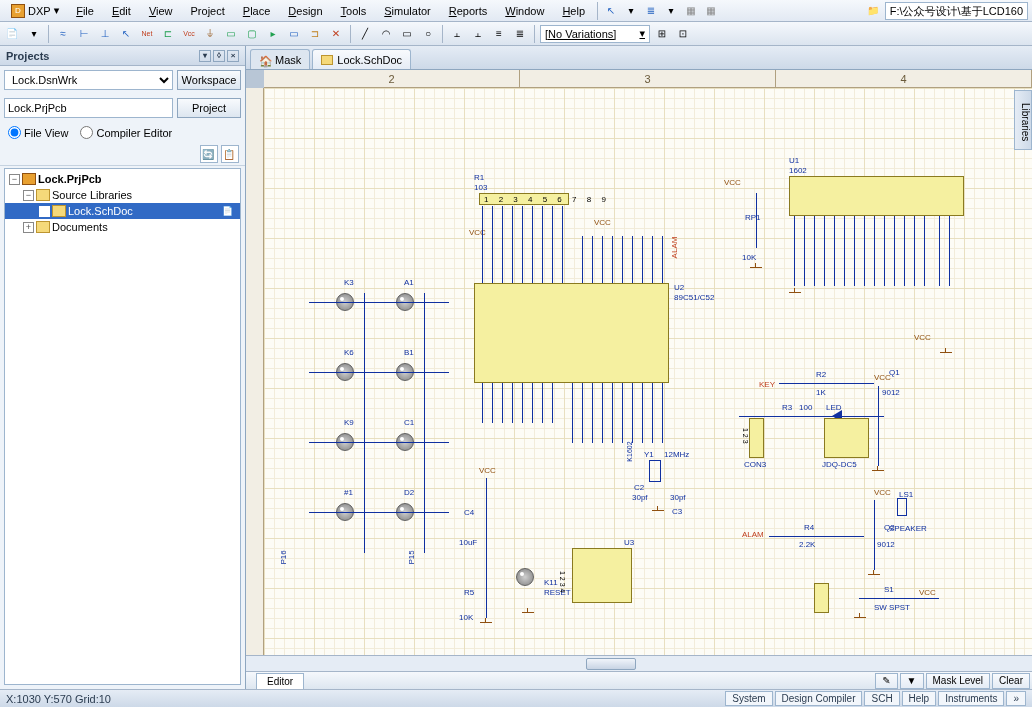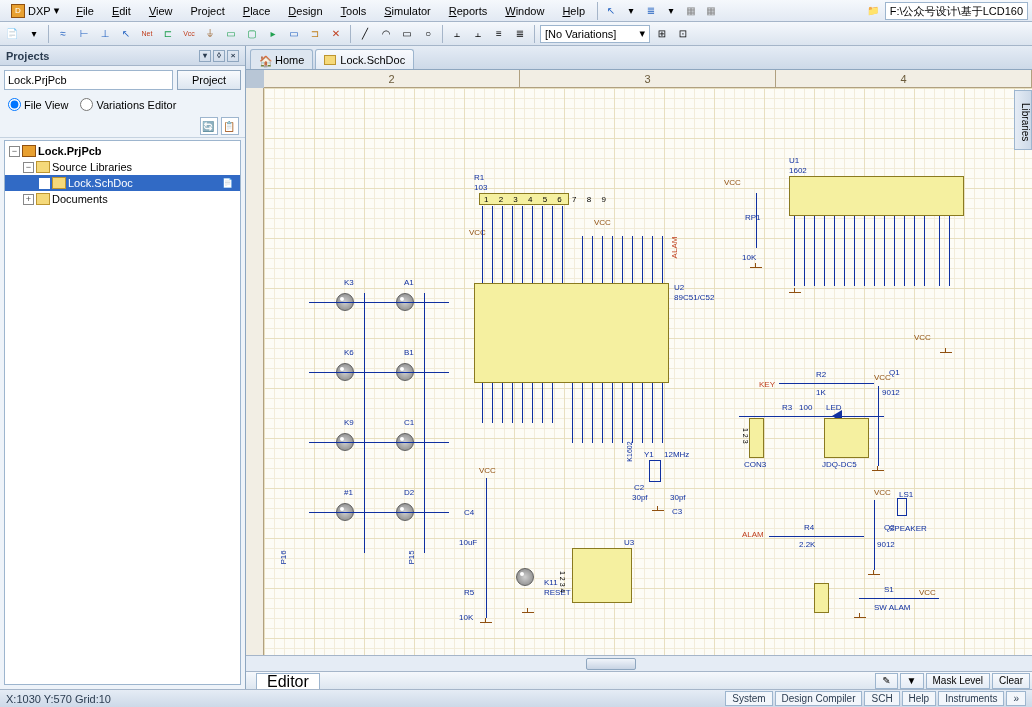--- a/index.html
+++ b/index.html
@@ -11,21 +11,21 @@
 .dxp-icon { width: 14px; height: 14px; background: #e8a030; border: 1px solid #905010; font-size: 8px; display: flex; align-items: center; justify-content: center; color: #fff; }
 .menu-item { padding: 2px 7px; cursor: pointer; border: 1px solid transparent; }
 .menu-item u { text-decoration: underline; }
 .menubar .spacer { flex: 1; }
 .path-box { background: #fff; border: 1px solid #9db5ce; padding: 1px 4px; min-width: 140px; height: 18px; white-space: nowrap; overflow: hidden; }
 
 
 .toolbar2 { height: 24px; background: linear-gradient(#f5f8fc, #dbe4ef); border-bottom: 1px solid #a5b5c9; display: flex; align-items: center; padding: 0 4px; gap: 3px; }
 .tbtn { width: 18px; height: 18px; border: 1px solid transparent; display: flex; align-items: center; justify-content: center; cursor: pointer; font-size: 10px; }
 .tsep { width: 1px; height: 18px; background: #a5b5c9; margin: 0 2px; }
-.variations { background: #fff; border: 1px solid #9db5ce; padding: 1px 4px; min-width: 110px; height: 18px; display: flex; justify-content: space-between; align-items: center; }
+.variations { background: #fff; border: 1px solid #9db5ce; padding: 1px 4px; min-width: 110px; height: 18px; display: flex; justify-content: space-between; align-items: center; text-decoration: underline; }
 
 
 .main { flex: 1; display: flex; overflow: hidden; }
 
 
 .projects { width: 246px; background: #eef3f9; border-right: 1px solid #8ea6bf; display: flex; flex-direction: column; }
 .panel-title { height: 20px; background: linear-gradient(#e5ecf5, #cdd9e8); border-bottom: 1px solid #a5b5c9; display: flex; align-items: center; padding: 0 6px; font-weight: bold; color: #2b3c50; justify-content: space-between; }
 .panel-title .ctrls { display: flex; gap: 2px; }
 .panel-title .ctrls span { width: 12px; height: 12px; border: 1px solid #8ea6bf; font-size: 8px; text-align: center; line-height: 10px; cursor: pointer; }
 .proj-row { display: flex; gap: 4px; padding: 4px; align-items: center; }
@@ -75,21 +75,21 @@
 .gnd { position: absolute; width: 12px; height: 10px; }
 .gnd::before { content:''; position:absolute; top:0; left:5px; width:1px; height:4px; background:#905010; }
 .gnd::after { content:''; position:absolute; top:4px; left:0; width:12px; height:1px; background:#905010; box-shadow: 2px 2px 0 -1px #905010, 4px 4px 0 -2px #905010; }
 .vcc { position: absolute; color:#905010; font-size:8px; }
 
 
 .side-tab { position: absolute; right: 0; top: 44px; width: 18px; height: 60px; background: linear-gradient(90deg,#e5ecf5,#cdd9e8); border: 1px solid #9db5ce; writing-mode: vertical-rl; text-align: center; font-size: 10px; cursor: pointer; padding-top:4px; }
 
 
 .editor-bottom { height: 18px; background: linear-gradient(#f5f8fc,#dde6f0); border-top: 1px solid #a5b5c9; display: flex; align-items: center; }
-.editor-tab { height: 16px; background: #fff; border: 1px solid #9db5ce; border-bottom: none; padding: 0 10px; margin-left: 10px; font-size: 16px; line-height: 15px; }
+.editor-tab { height: 16px; background: #fff; border: 1px solid #9db5ce; border-bottom: none; padding: 0 10px; margin-left: 10px; font-size: 10px; line-height: 15px; }
 .editor-bottom .spacer { flex: 1; }
 .ebtn { height: 16px; border: 1px solid #9db5ce; background: linear-gradient(#f8fafd,#e5ecf5); padding: 0 6px; font-size: 10px; margin-right: 2px; cursor: pointer; line-height:14px; }
 
 .statusbar { height: 18px; background: linear-gradient(#e5ecf5,#cdd9e8); border-top: 1px solid #a5b5c9; display: flex; align-items: center; padding: 0 6px; font-size: 10px; color: #2b3c50; }
 .statusbar .spacer { flex: 1; }
 .sbtn { border: 1px solid #9db5ce; background: #f2f6fb; padding: 0 6px; margin-left: 2px; height: 15px; line-height: 13px; cursor: pointer; font-size:10px; }
 
 .scroll-h { height: 16px; background: #e5ecf5; border-top: 1px solid #a5b5c9; display:flex; align-items:center; }
 .scroll-h .thumb { height: 12px; width: 50px; background: linear-gradient(#f0f4fa,#c8d4e4); border:1px solid #8ea6bf; margin-left: 340px; border-radius:2px; }
 </style>
@@ -167,31 +167,37 @@
   <div class="projects">
     <div class="panel-title">
       <span>Projects</span>
       <div class="ctrls">
         <span>▾</span>
         <span>◊</span>
         <span>×</span>
       </div>
     </div>
     <div class="proj-row">
+      <select>
+        <option>Lock.DsnWrk</option>
+      </select>
+      <button>Workspace</button>
+    </div>
+    <div class="proj-row">
       <input type="text" value="Lock.PrjPcb" style="">
       <button>Project</button>
     </div>
     <div class="radio-row">
       <label>
           <input type="radio" name="pv" checked="" style=""> 
           <span>File View</span>
         </label>
       <label>
           <input type="radio" name="pv" style=""> 
-          <span>Variations Editor</span>
+          <span>Compiler Editor</span>
         </label>
     </div>
     <div class="mini-toolbar">
       <span>🔄</span>
       <span>📋</span>
     </div>
     <div class="tree">
       <div class="tree-node">
         <span class="tw">−</span>
         <span class="ico ico-proj"></span>
@@ -213,21 +219,21 @@
         <span class="ico ico-folder"></span>
         <span>Documents</span>
       </div>
     </div>
   </div>
 
   <div class="editor">
     <div class="tabbar">
       <div class="tab inactive">
         <span class="xico">🏠</span>
-        <span>Home</span>
+        <span>Mask</span>
       </div>
       <div class="tab">
         <span class="xico ico-sch" style="background:#f5d97a;border:1px solid #bd9530"></span>
         <span>Lock.SchDoc</span>
       </div>
     </div>
 
     <div class="ruler-h">
       <div>2</div>
       <div>3</div>
@@ -409,21 +415,21 @@
         <div class="lbl" style="top:435px;left:620px">Q2</div>
         <div class="lbl" style="top:452px;left:613px">9012</div>
         <div class="wire v" style="top:412px;left:610px;height:70px"></div>
         <div class="gnd" style="top:482px;left:604px"></div>
         <div class="lbl" style="top:402px;left:635px">LS1</div>
         <div class="lbl" style="top:436px;left:625px">SPEAKER</div>
         <div style="position:absolute;top:410px;left:633px;width:10px;height:18px;border:1px solid #1030a0"></div>
 
         <div class="wire h" style="top:510px;left:595px;width:80px"></div>
         <div class="lbl" style="top:497px;left:620px">S1</div>
-        <div class="lbl" style="top:515px;left:610px">SW ALAM</div>
+        <div class="lbl" style="top:515px;left:610px">SW SPST</div>
         <div class="comp" style="top:495px;left:550px;width:15px;height:30px"></div>
         <div class="gnd" style="top:525px;left:590px"></div>
 
         <div class="lbl" style="top:155px;left:400px;transform:rotate(-90deg);color:#c04020">ALAM</div>
         <div class="lbl" style="top:360px;left:355px;transform:rotate(-90deg);font-size:7px">K1602</div>
       </div>
     </div>
 
     <div class="scroll-h">
       <div class="thumb"></div>

